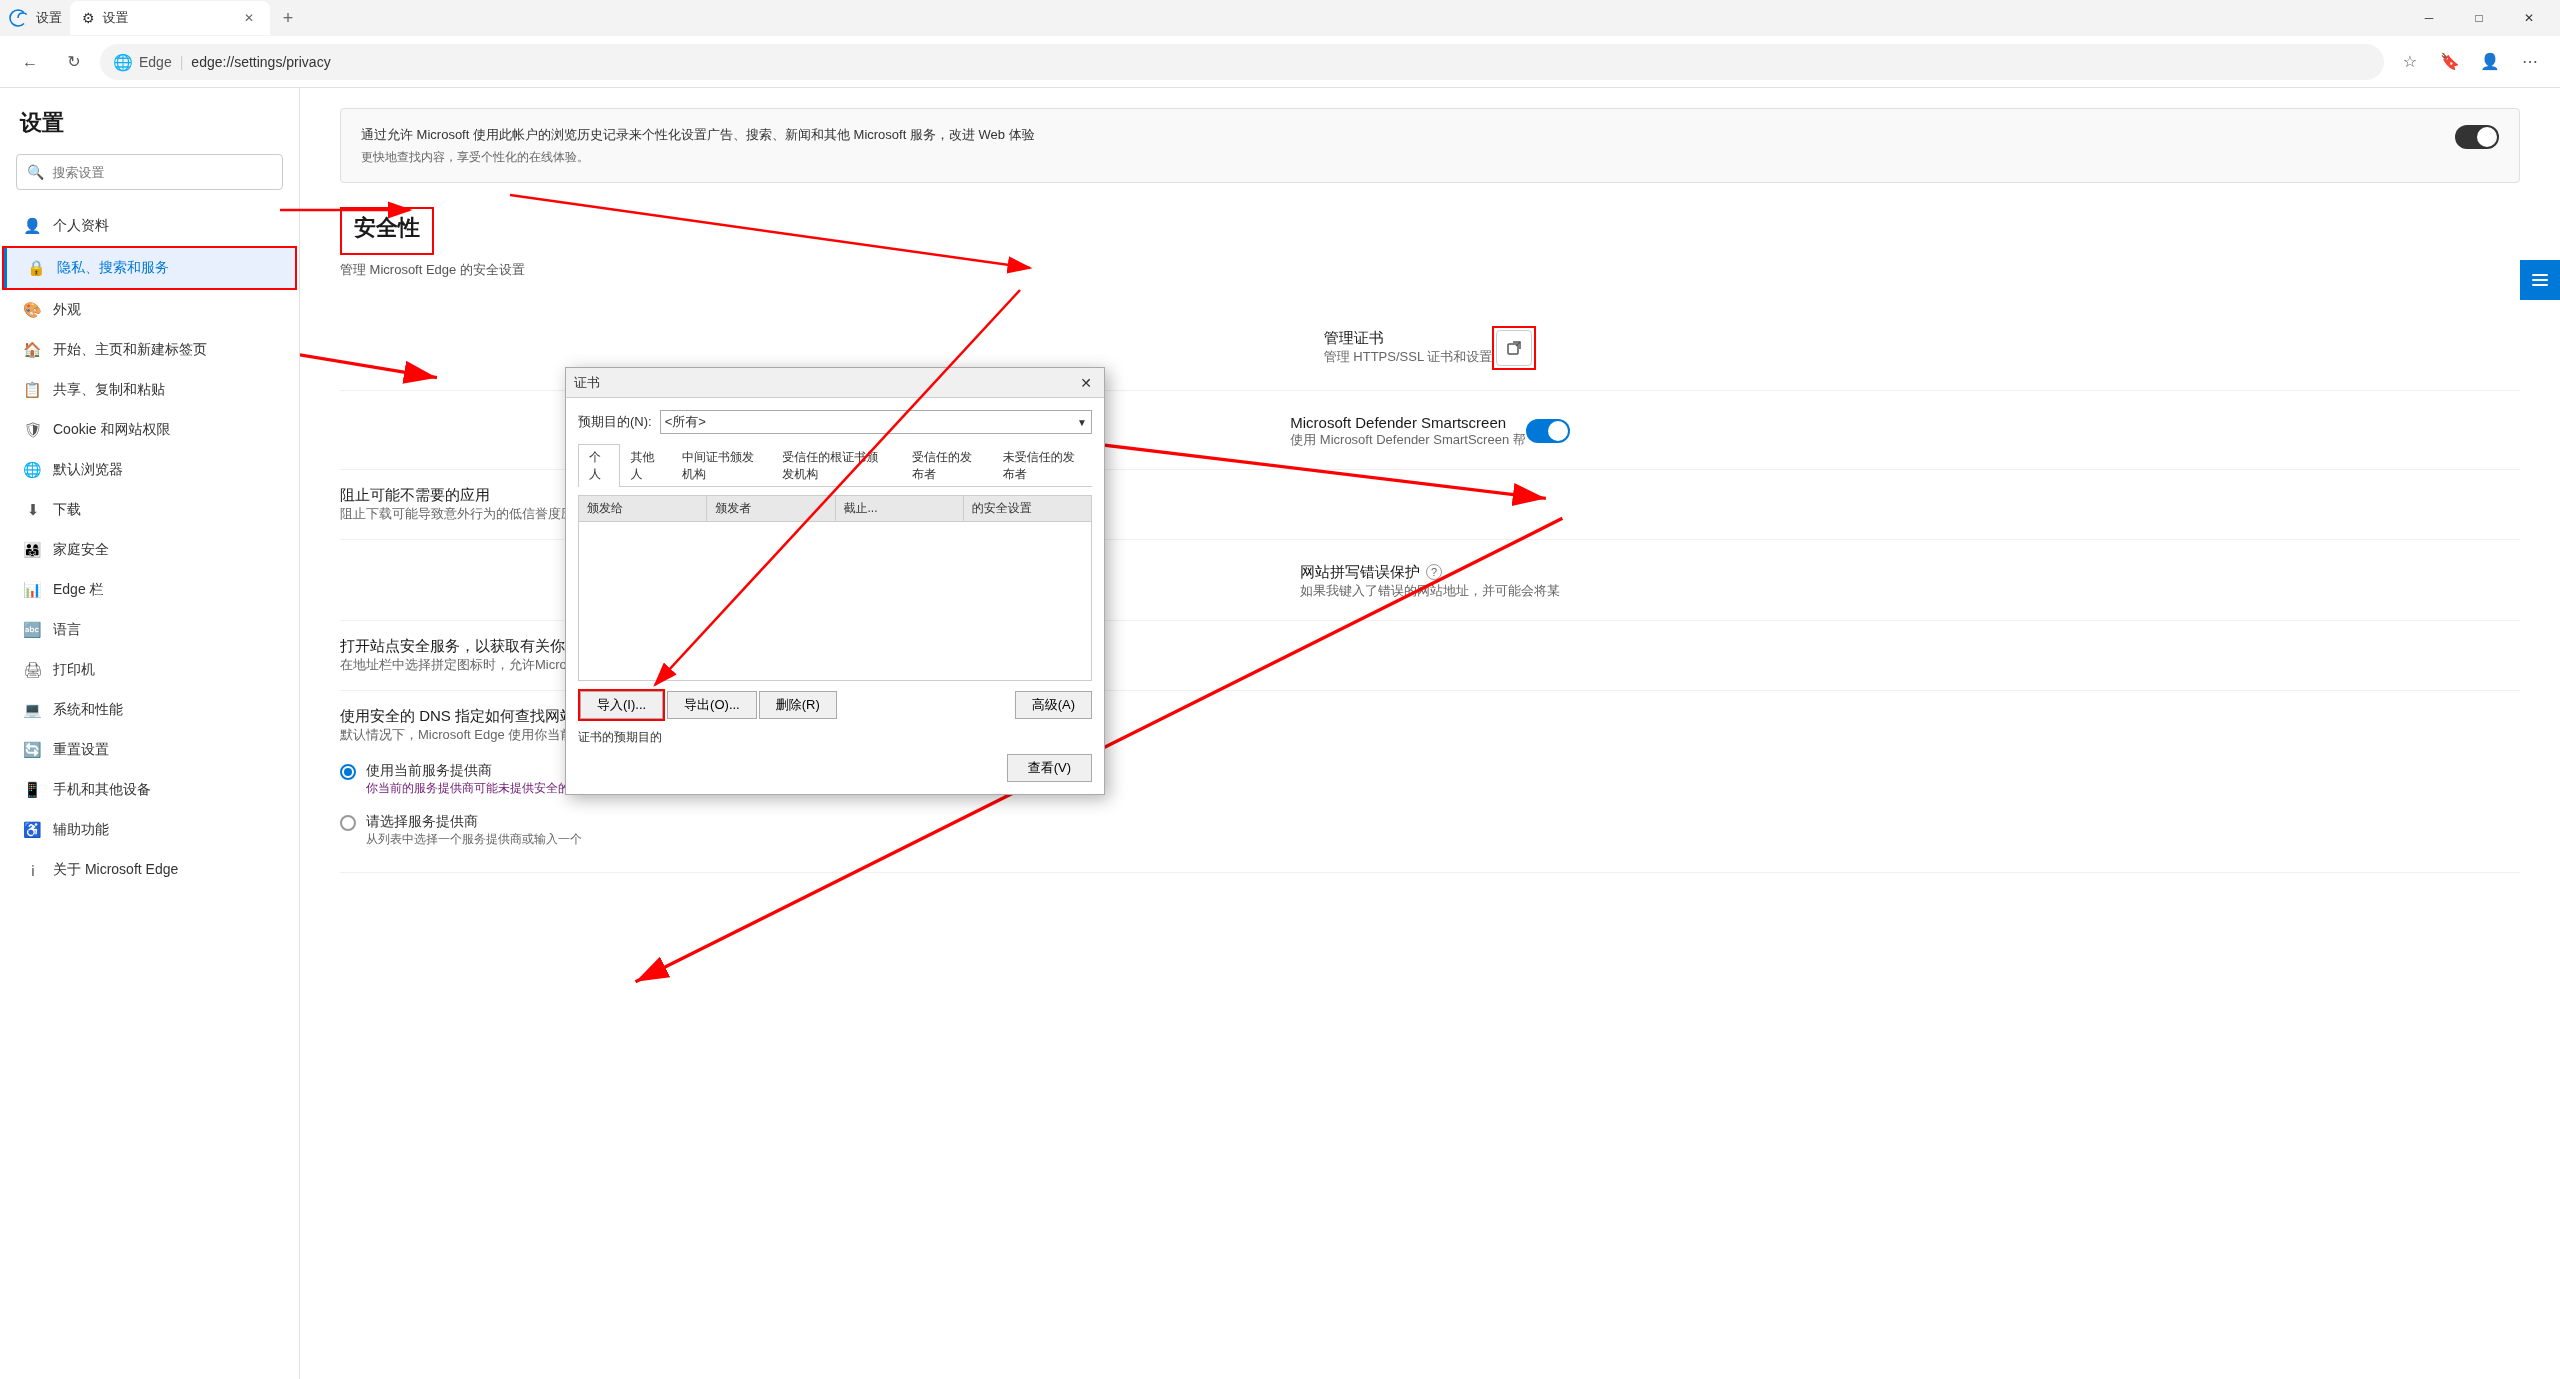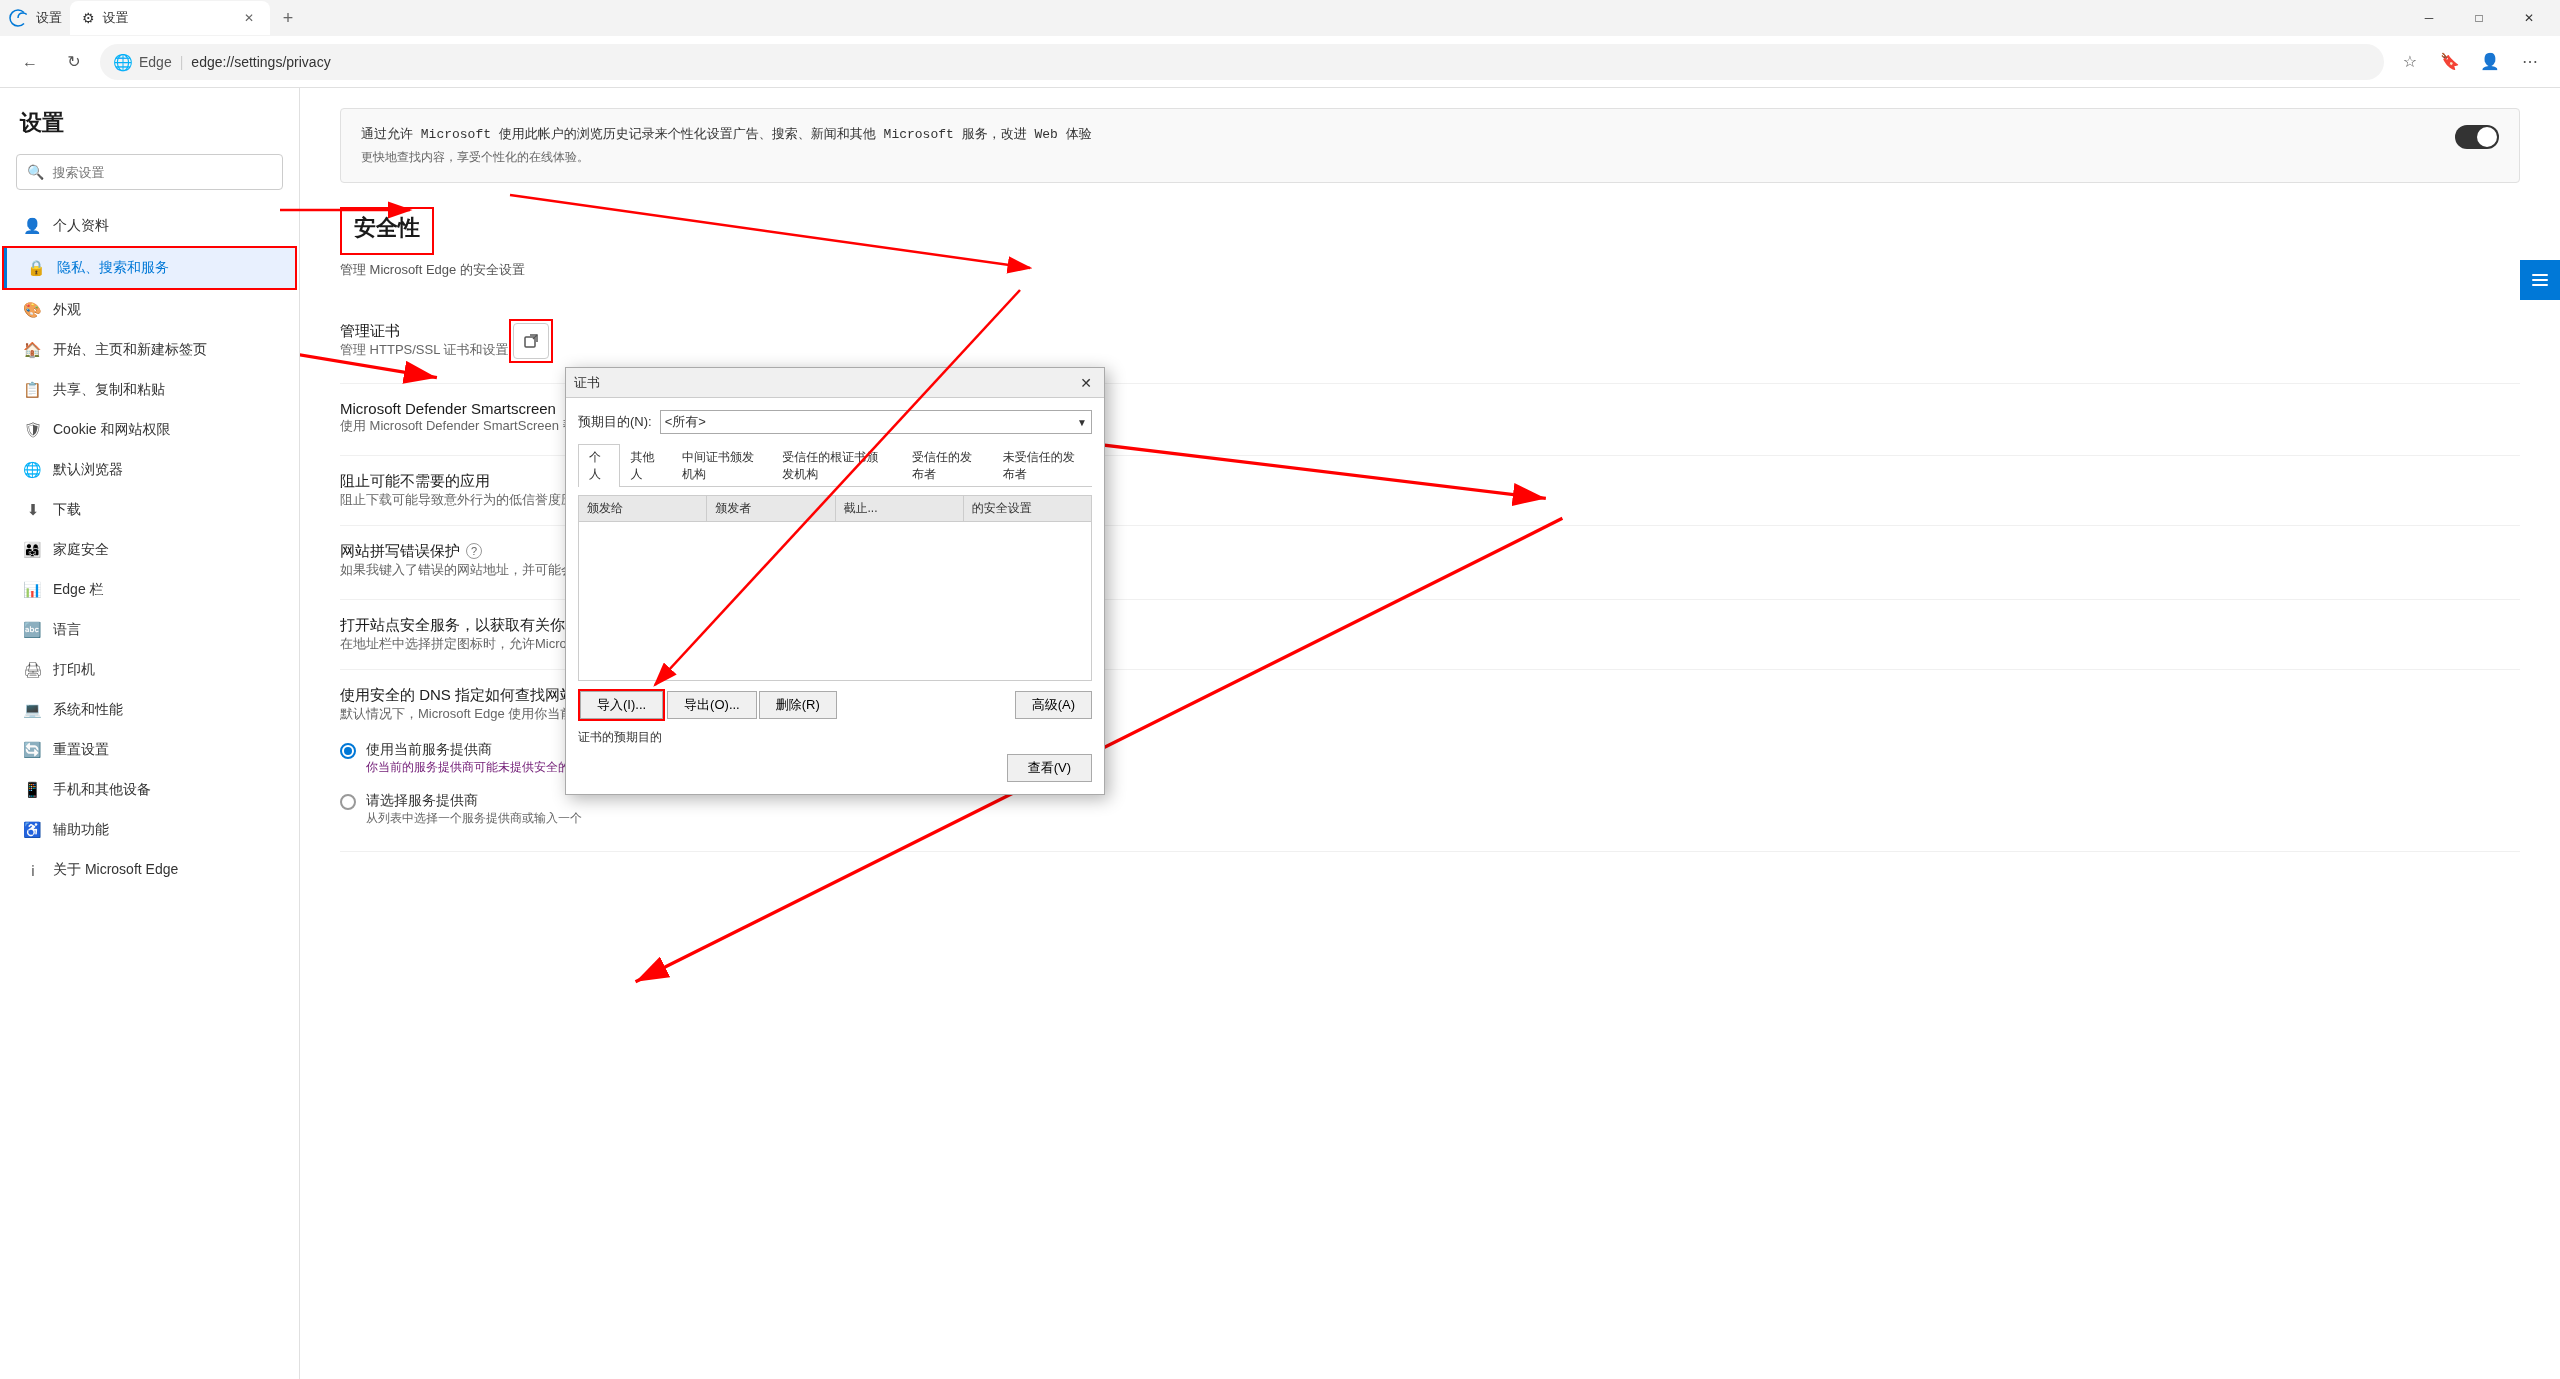--- a/index.html
+++ b/index.html
@@ -48,21 +48,21 @@
     .toggle-switch { width: 44px; height: 24px; background: #333; border-radius: 12px; position: relative; cursor: pointer; flex-shrink: 0; margin-left: 20px; }
     .toggle-switch.on { background: #333; }
     .toggle-knob { width: 20px; height: 20px; background: white; border-radius: 50%; position: absolute; top: 2px; right: 2px; }
 
     
     .section-header { margin-bottom: 8px; position: relative; }
     .section-title { font-size: 22px; font-weight: 600; color: #1a1a1a; margin-bottom: 6px; display: inline-block; border: 2px solid red; padding: 4px 12px; }
     .section-subtitle { font-size: 13px; color: #555; margin-bottom: 24px; }
 
     .setting-row { padding: 16px 0; border-bottom: 1px solid #f0f0f0; }
-    .setting-row-header { display: flex; align-items: center; justify-content: flex-start; margin-bottom: 4px; }
+    .setting-row-header { display: flex; align-items: center; justify-content: center; margin-bottom: 4px; margin-top: 7px; }
     .setting-title { font-size: 15px; font-weight: 500; color: #1a1a1a; }
     .setting-desc { font-size: 13px; color: #666; }
     .setting-action-btn { width: 36px; height: 36px; border: 1px solid #ccc; border-radius: 4px; display: flex; align-items: center; justify-content: center; cursor: pointer; color: #555; font-size: 16px; position: relative; }
 
     .toggle-blue { width: 44px; height: 24px; background: #0078d7; border-radius: 12px; position: relative; cursor: pointer; flex-shrink: 0; }
     .toggle-blue .toggle-knob { right: 2px; }
 
     .radio-option { display: flex; align-items: flex-start; gap: 10px; padding: 8px 0; }
     .radio-circle { width: 16px; height: 16px; border: 2px solid #0078d7; border-radius: 50%; flex-shrink: 0; margin-top: 2px; background: white; position: relative; }
     .radio-circle.selected::after { content: ''; width: 8px; height: 8px; background: #0078d7; border-radius: 50%; position: absolute; top: 50%; left: 50%; transform: translate(-50%, -50%); }
@@ -221,21 +221,21 @@
       <div class="nav-item">
         <span class="icon">ℹ</span>
         <span class="nav-item-label">关于 Microsoft Edge</span>
       </div>
     </div>
 
     <div class="content-area" style="position:relative;">
 
       <div class="top-notice">
         <div>
-          <div style="font-size:13px;color:#333;line-height:1.5;margin-bottom:4px;font-family:Liberation Mono, monospace;">通过允许 Microsoft 使用此帐户的浏览历史记录来个性化设置广告、搜索、新闻和其他 Microsoft 服务，改进 Web 体验</div>
+          <div style="font-size:13px;color:#333;line-height:1.5;margin-bottom:4px;">通过允许 Microsoft 使用此帐户的浏览历史记录来个性化设置广告、搜索、新闻和其他 Microsoft 服务，改进 Web 体验</div>
           <div style="font-size:12px;color:#666;">更快地查找内容，享受个性化的在线体验。</div>
         </div>
         <div class="toggle-switch on">
           <div class="toggle-knob"></div>
         </div>
       </div>
 
       <div class="section-header">
         
         <div style="display:inline-block; border: 2px solid red; padding: 4px 12px; margin-bottom: 6px;">

